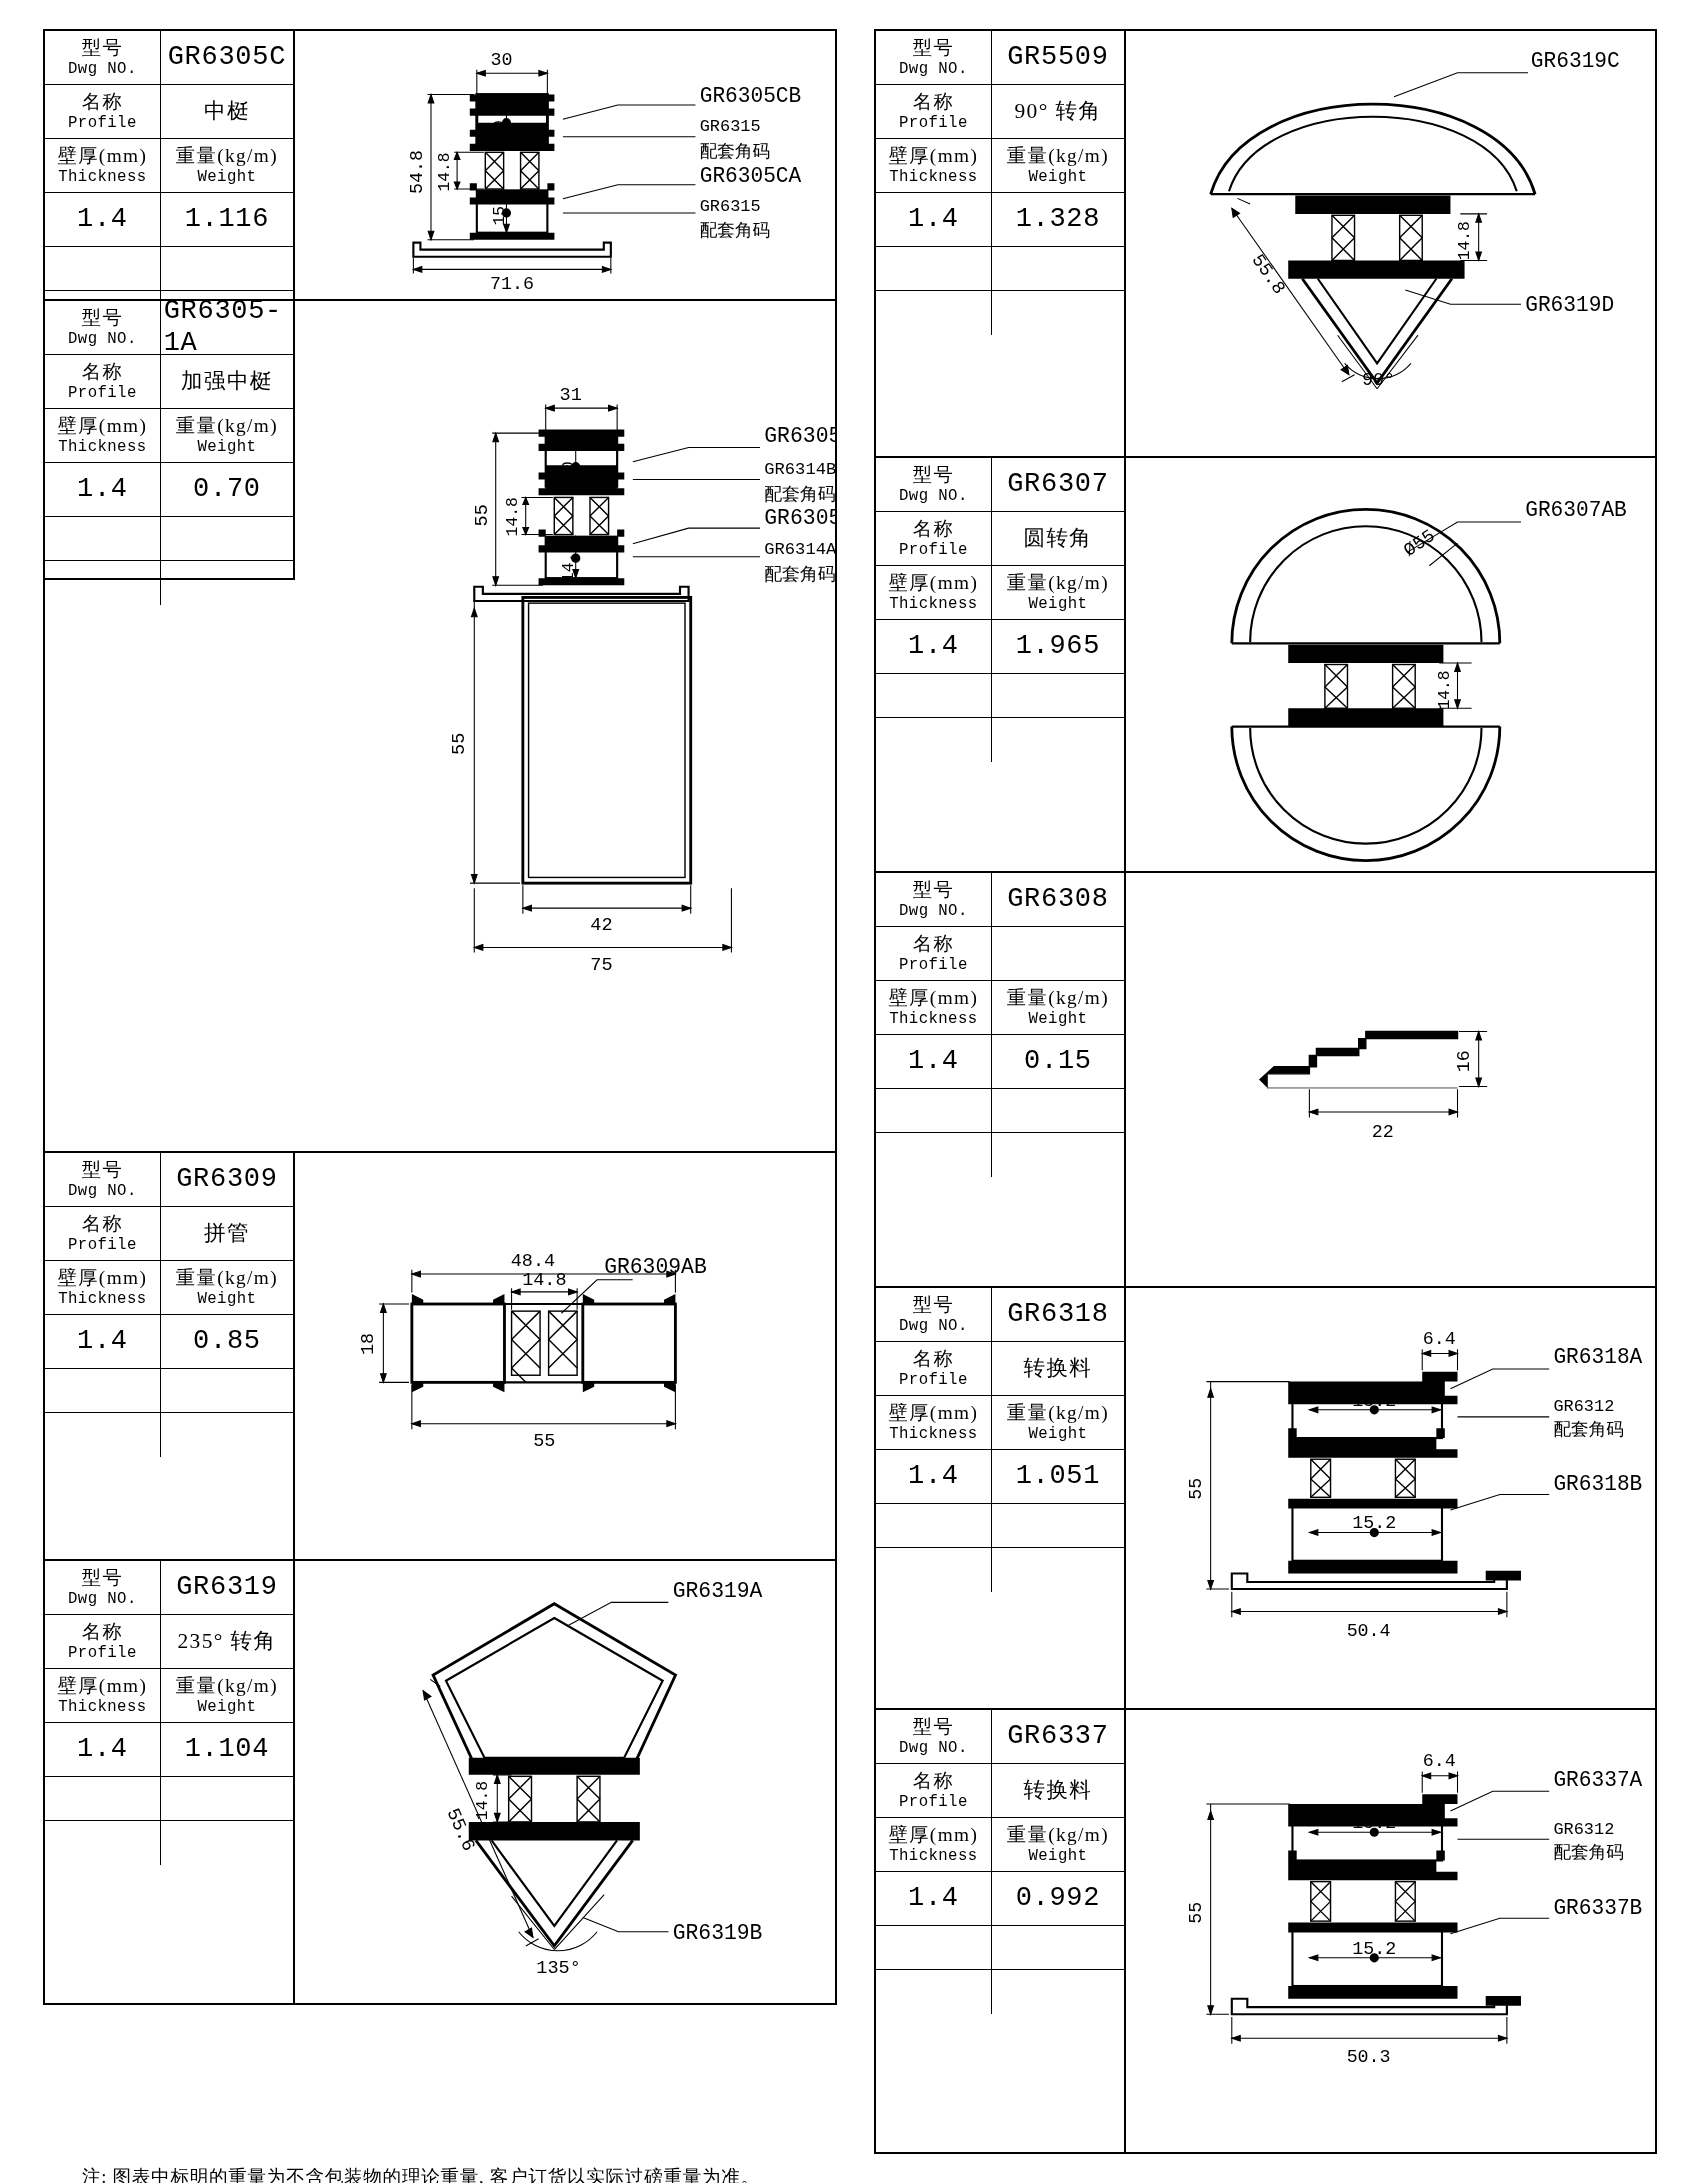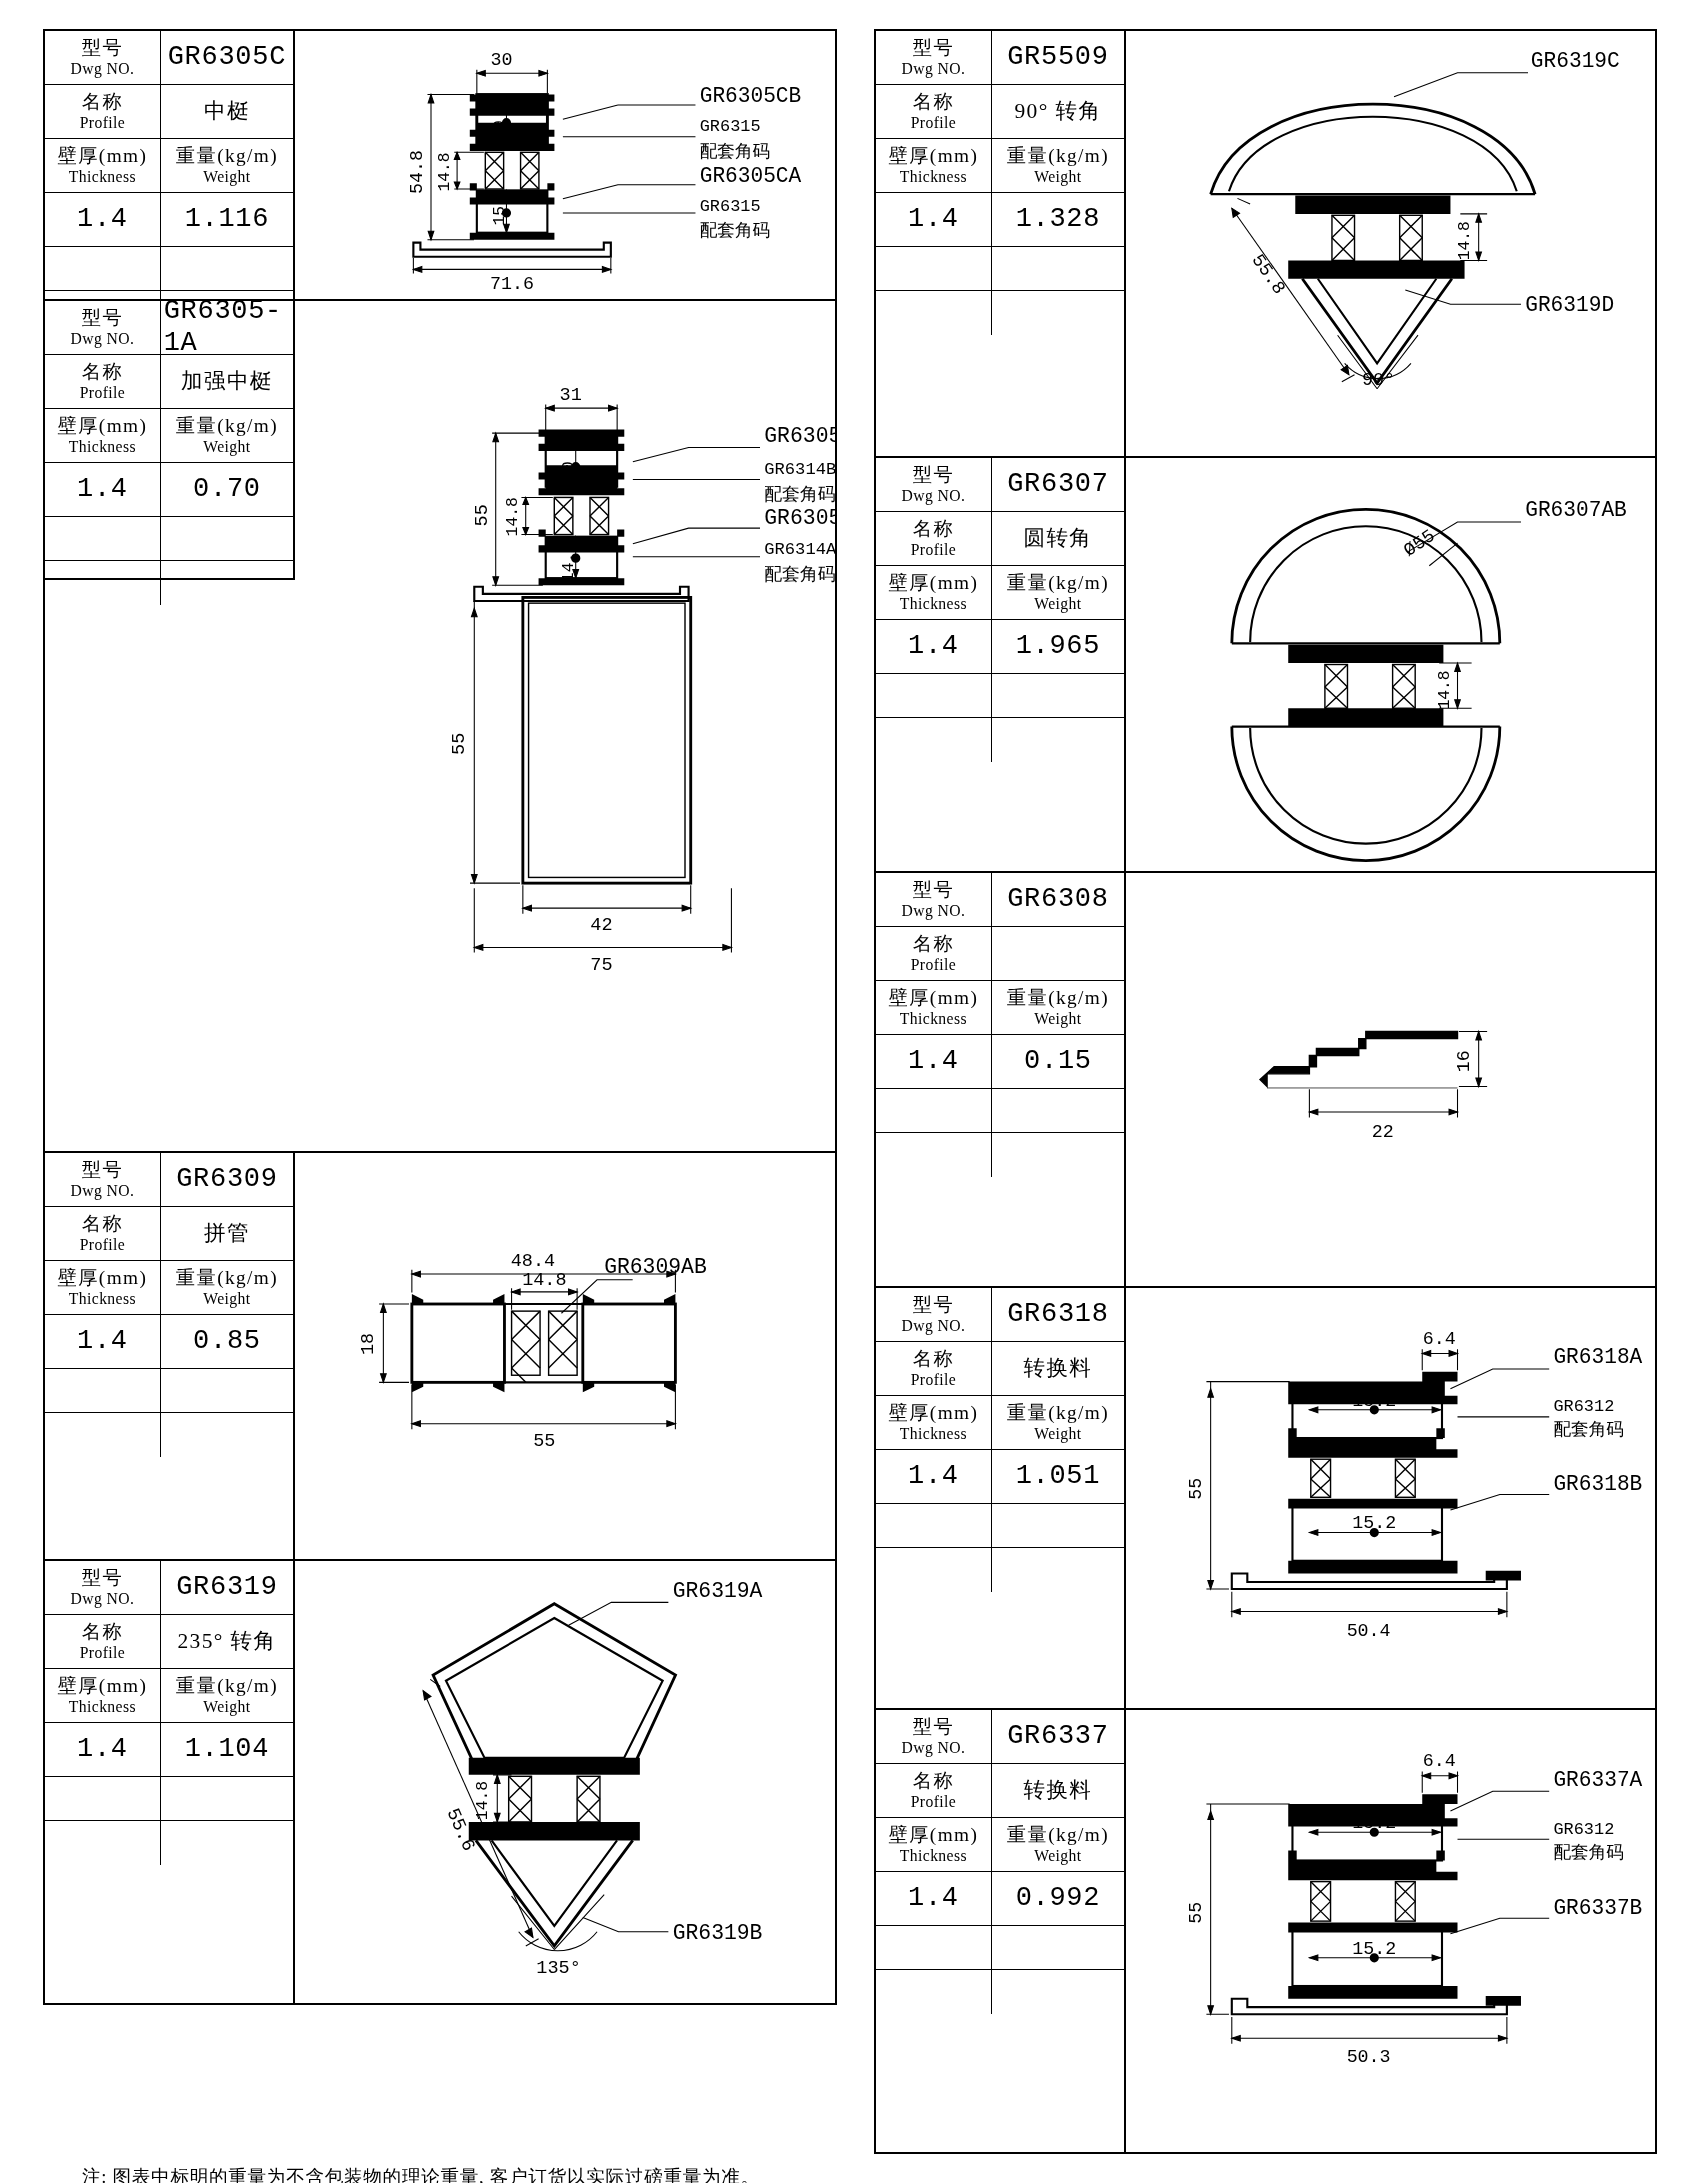--- a/index.html
+++ b/index.html
@@ -71,21 +71,21 @@
   }
   .scell + .scell { border-left: 1.4px solid #000; }
   .scell .cn {
     font-size: 19.3px;
     letter-spacing: 1.4px;
     white-space: nowrap;
   }
   .scell .en {
     font-size: 15.7px;
     letter-spacing: 0.4px;
-    font-family: Liberation Serif, serif;
+    font-family: Liberation Mono, monospace;
     white-space: nowrap;
   }
   .scell .val {
     font-size: 27px;
     font-family: "Liberation Mono", "DejaVu Sans Mono", monospace;
     letter-spacing: 0.7px;
   }
   .scell .valcn {
     font-size: 21.5px;
     letter-spacing: 1.4px;

